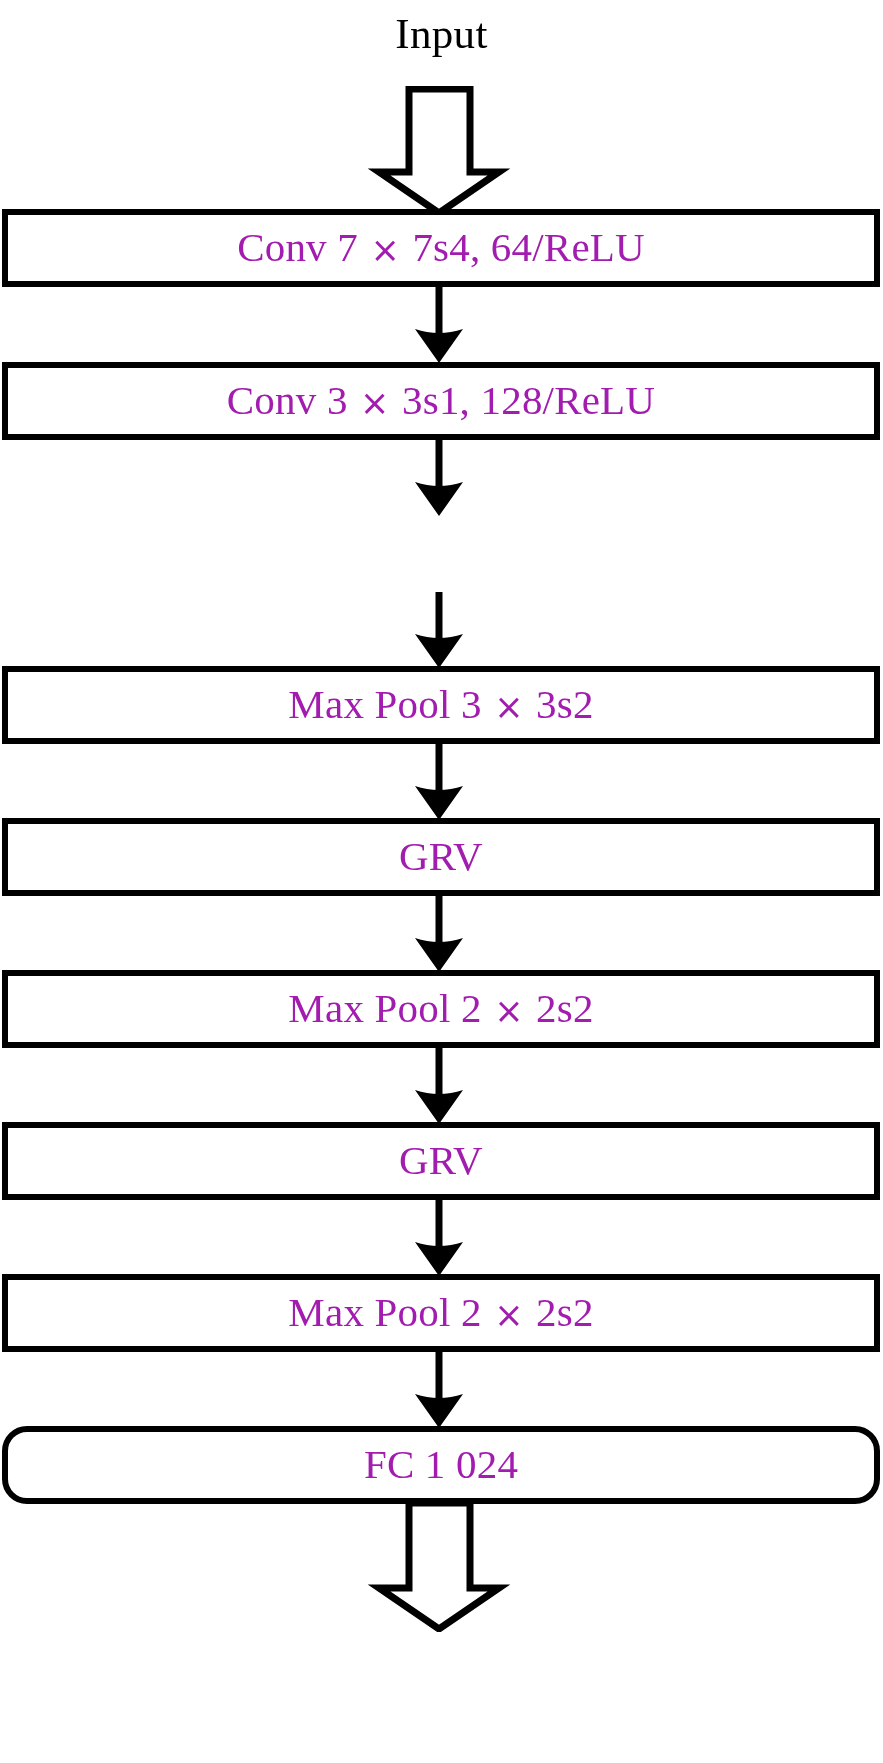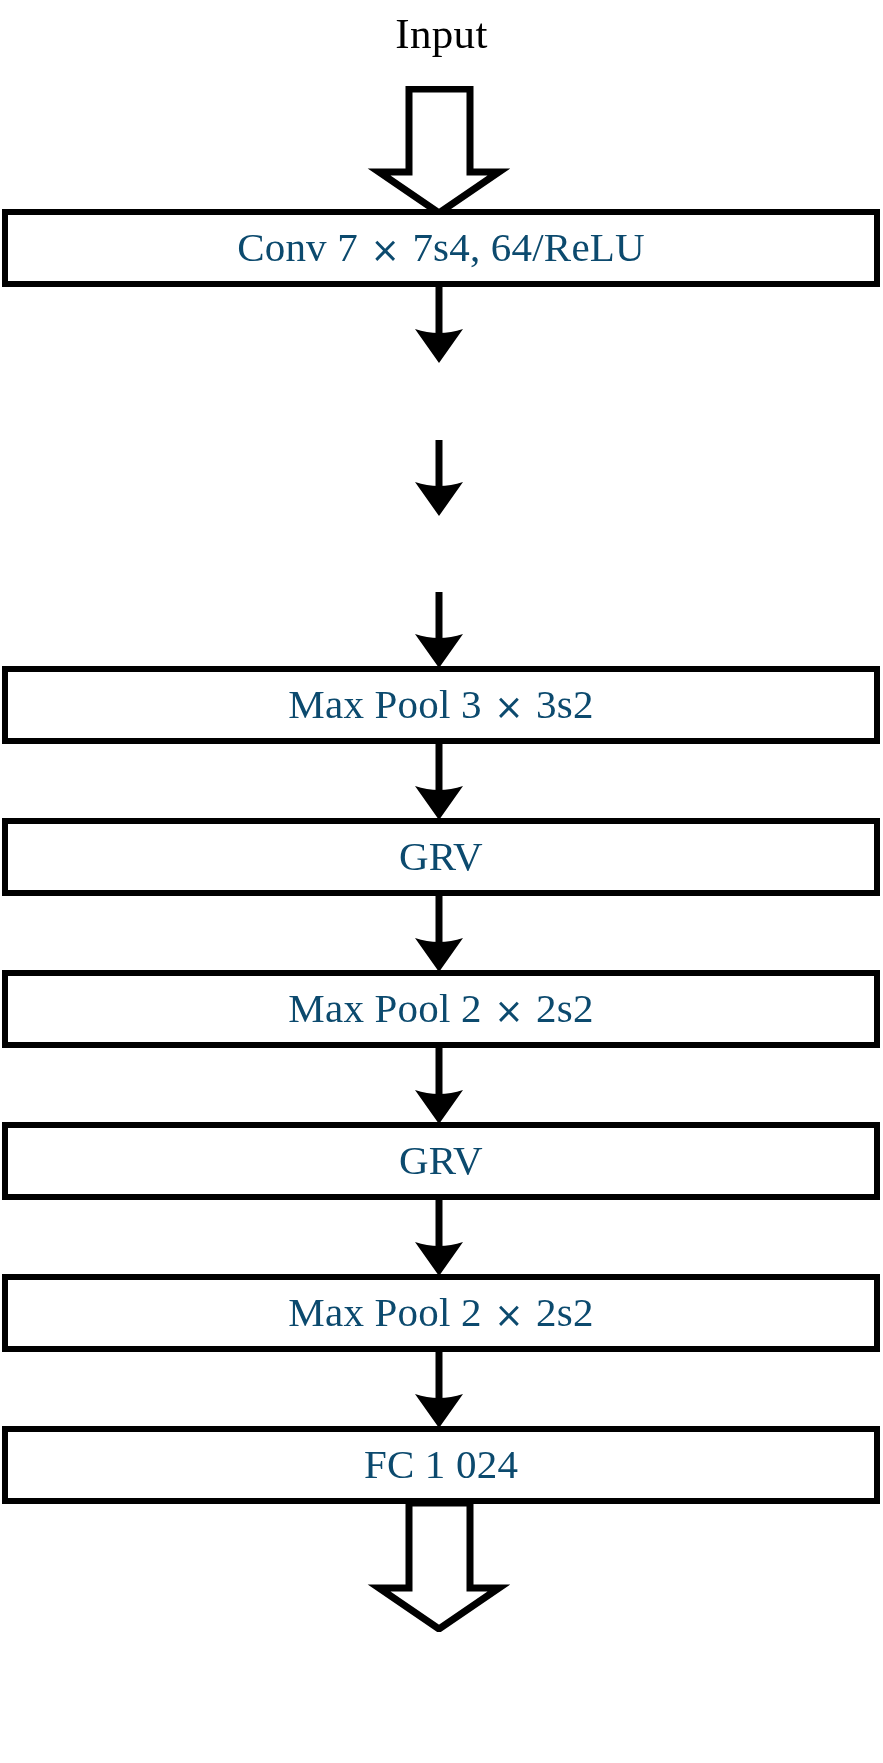--- a/index.html
+++ b/index.html
@@ -42,21 +42,21 @@
     box-sizing: border-box;
     border: 6px solid #000000;
     background: #ffffff;
     display: flex;
     align-items: center;
     justify-content: center;
   }
   .flow-box-label {
     font-size: 41px;
     line-height: 1;
-    color: #0c4a6e;
+    color: #a21caf;
     white-space: nowrap;
     letter-spacing: 0.2px;
     transform: translateY(-1px);
   }
   .flow-box-label .times {
     font-family: "DejaVu Sans", sans-serif;
     font-size: 35px;
     padding: 0 2px;
     display: inline-block;
     transform: translateY(1px);
@@ -86,20 +86,23 @@
     <span class="flow-box-label">Conv 7 <span class="times">×</span> 7s4, 64/ReLU</span>
   </div>
 
   <div class="connector" style="top:287px;">
     <svg width="883" height="76" viewBox="0 0 883 76" xmlns="http://www.w3.org/2000/svg">
       <line x1="439" y1="0" x2="439" y2="58" stroke="#000000" stroke-width="7"></line>
       <path d="M415,42 Q439,50 463,42 L439,76 Z" fill="#000000"></path>
     </svg>
   </div>
 
+  <div class="flow-box" style="top:362px;">
+    <span class="flow-box-label">Conv 3 <span class="times">×</span> 3s1, 128/ReLU</span>
+  </div>
 
   <div class="connector" style="top:440px;">
     <svg width="883" height="76" viewBox="0 0 883 76" xmlns="http://www.w3.org/2000/svg">
       <line x1="439" y1="0" x2="439" y2="58" stroke="#000000" stroke-width="7"></line>
       <path d="M415,42 Q439,50 463,42 L439,76 Z" fill="#000000"></path>
     </svg>
   </div>
 
 
   <div class="connector" style="top:592px;">
@@ -157,21 +160,21 @@
     <span class="flow-box-label">Max Pool 2 <span class="times">×</span> 2s2</span>
   </div>
 
   <div class="connector" style="top:1352px;">
     <svg width="883" height="76" viewBox="0 0 883 76" xmlns="http://www.w3.org/2000/svg">
       <line x1="439" y1="0" x2="439" y2="58" stroke="#000000" stroke-width="7"></line>
       <path d="M415,42 Q439,50 463,42 L439,76 Z" fill="#000000"></path>
     </svg>
   </div>
 
-  <div class="flow-box" style="top:1426px;">
+  <div class="flow-box" style="top:1426px;border-radius:25px;">
     <span class="flow-box-label">FC 1 024</span>
   </div>
 
   <div class="hollow-arrow" style="top:1500px; height:132px;">
     <svg width="883" height="132" viewBox="0 0 883 132" xmlns="http://www.w3.org/2000/svg">
       <polygon points="409,3 470,3 470,88 499,88 439,129 379,88 409,88" fill="#ffffff" stroke="#000000" stroke-width="7" stroke-linejoin="miter"></polygon>
     </svg>
   </div>
 
 

